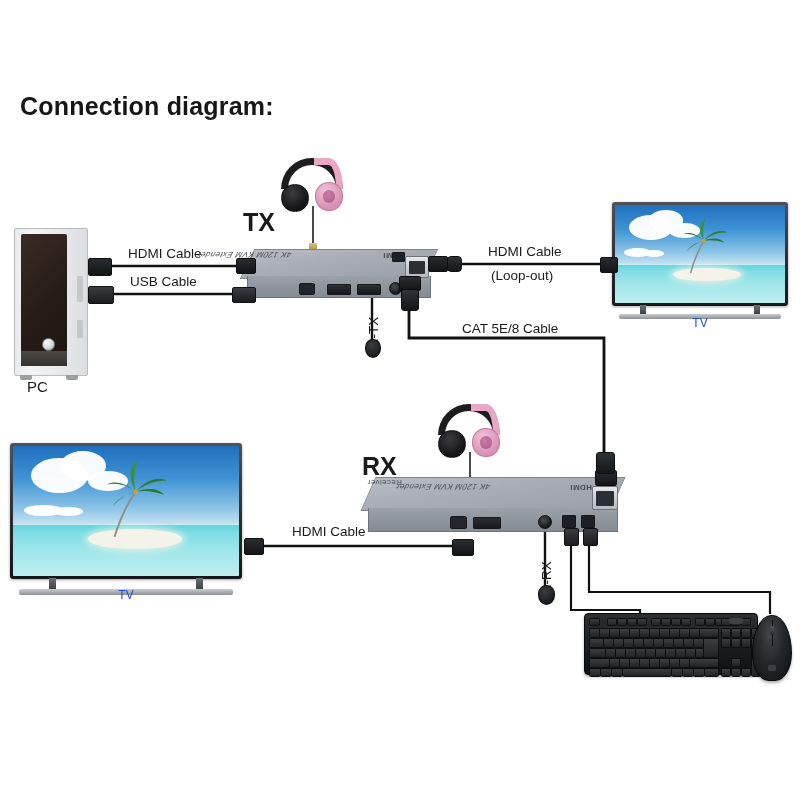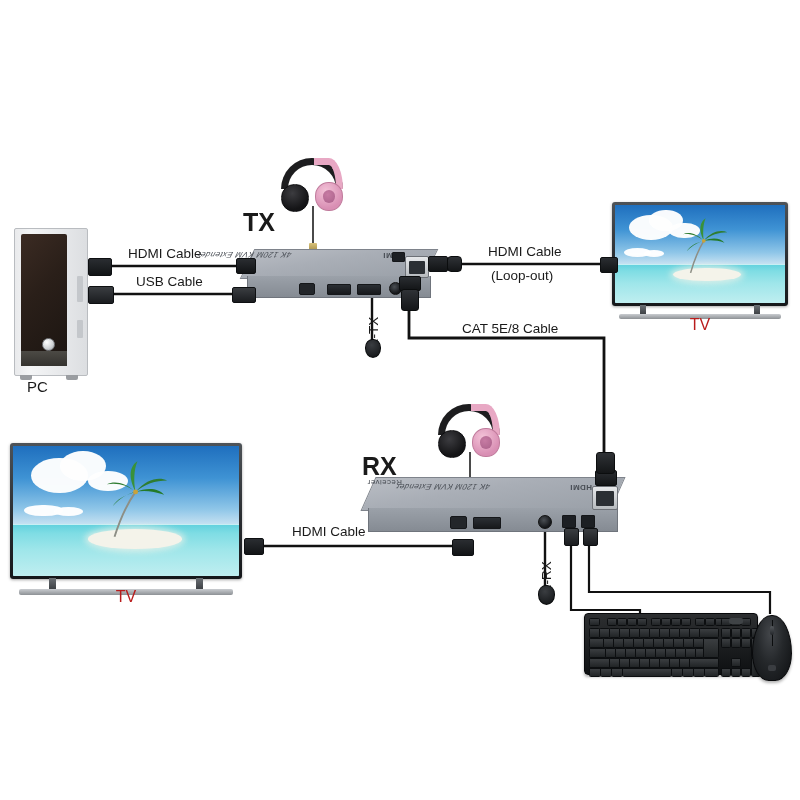--- a/index.html
+++ b/index.html
@@ -41,21 +41,21 @@
   .sky{position:absolute;left:0;top:0;width:100%;height:62%;
        background:linear-gradient(180deg,#1f6fbe 0%,#3f93d4 40%,#8fc6e8 78%,#cfe6f3 100%);}
   .sea{position:absolute;left:0;top:60%;width:100%;height:40%;
        background:linear-gradient(180deg,#5fd0dd 0%,#7fdde4 18%,#9fe6ea 50%,#bfeef0 100%);}
   .horizon{position:absolute;left:0;top:60%;width:100%;height:1px;background:rgba(255,255,255,.65);}
   .cloud{position:absolute;background:#fff;border-radius:50%;filter:blur(.4px);opacity:.97;}
   .island{position:absolute;background:#f4f3ea;border-radius:50%;
           box-shadow:0 0 6px 3px rgba(244,243,234,.7);}
   .tv .stand-neck{position:absolute;background:linear-gradient(180deg,#6a6f74,#3a3d41);}
   .tv .stand-base{position:absolute;background:linear-gradient(180deg,#c9ccd0,#8d9195);border-radius:2px;}
-  .tv-caption{position:absolute;font-size:16px;color:#b91c1c;text-align:center;}
+  .tv-caption{position:absolute;font-size:12px;color:#1d4ed8;text-align:center;}
 
   
   .pc{position:absolute;}
   .pc .side{position:absolute;left:0;top:0;width:100%;height:100%;
     background:linear-gradient(90deg,#e9eaec 0%,#f4f5f6 22%,#dcdee1 100%);
     border:1px solid #b9bcc0;border-radius:2px;box-sizing:border-box;}
   .pc .face{position:absolute;left:7px;top:6px;width:62%;bottom:16%;
     background:linear-gradient(135deg,#3b2b23 0%,#2a1f19 45%,#1d1612 100%);
     border-radius:2px 2px 0 0;}
   .pc .plinth{position:absolute;left:7px;bottom:7%;width:62%;height:10%;
@@ -134,20 +134,21 @@
   .mouse .wheel{position:absolute;left:45%;top:16%;width:10%;height:14%;
     background:linear-gradient(180deg,#55595d,#23262a);border-radius:2px;}
   .mouse .logo{position:absolute;left:40%;bottom:14%;width:20%;height:9%;
     background:#3a3d41;border-radius:2px;}
 </style>
 </head>
 <body>
 
 <div id="stage">
 
+  <div class="title">Connection diagram:</div>
 
   <svg class="layer" viewBox="0 0 800 800">
 
     <line x1="96" y1="266" x2="248" y2="266" stroke="#111" stroke-width="2.6"></line>
 
     <line x1="96" y1="294" x2="248" y2="294" stroke="#111" stroke-width="2.6"></line>
 
     <line x1="440" y1="264" x2="612" y2="264" stroke="#111" stroke-width="2.6"></line>
 
     <line x1="313" y1="206" x2="313" y2="247" stroke="#4a4a4a" stroke-width="2"></line>
@@ -177,21 +178,21 @@
     <div class="foot" style="left:6px;bottom:-4px;width:12px;"></div>
     <div class="foot" style="right:10px;bottom:-4px;width:12px;"></div>
   </div>
   <div class="lbl dev" style="left:27px;top:378px;">PC</div>
 
   <div class="hdmi-plug" style="left:88px;top:258px;width:22px;height:16px;">
   </div>
   <div class="usb-plug" style="left:88px;top:286px;width:24px;height:16px;"></div>
 
   <div class="lbl" style="left:128px;top:246px;">HDMI Cable</div>
-  <div class="lbl" style="left:136px;top:274px;text-align:center;">USB Cable</div>
+  <div class="lbl" style="left:130px;top:274px;text-align:center;">USB Cable</div>
 
   <div class="hp" style="left:281px;top:158px;width:62px;height:50px;">
     <div class="band"></div>
     <div class="band-r"></div>
     <div class="cupL" style="left:0;top:26px;width:26px;height:26px;"></div>
     <div class="cupR" style="right:0;top:24px;width:26px;height:27px;">
         <i></i>
       </div>
   </div>
   <div class="hp" style="left:438px;top:404px;width:62px;height:50px;">

